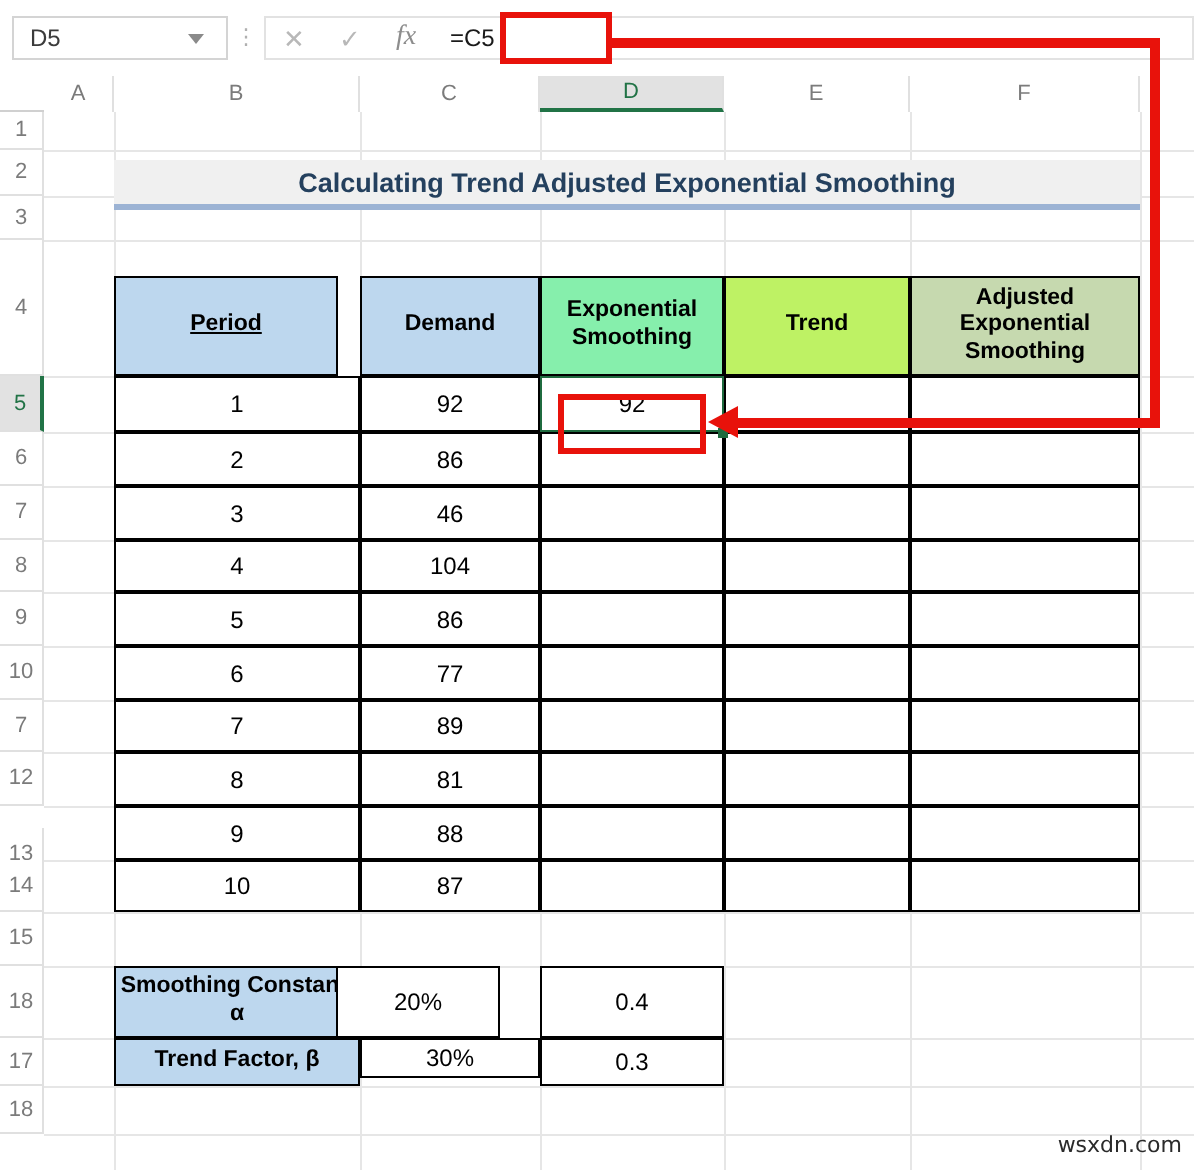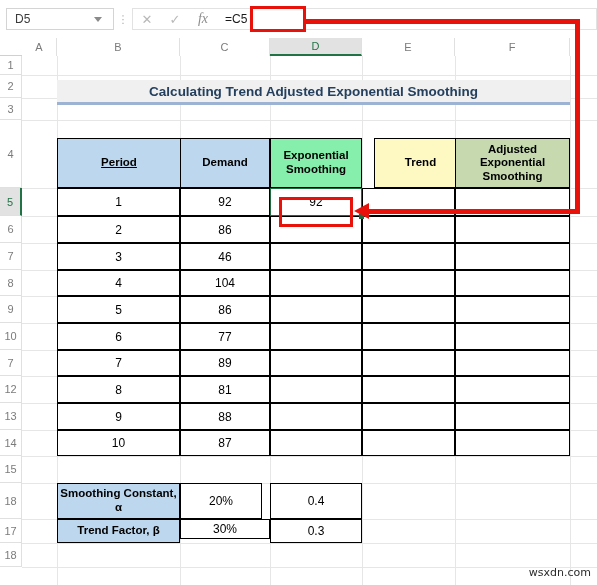--- a/index.html
+++ b/index.html
@@ -194,21 +194,21 @@
     <div class="rowhead" style="top:60px;height:22px;">3</div>
     <div class="rowhead" style="top:82px;height:68px;">4</div>
     <div class="rowhead active" style="top:150px;height:28px;">5</div>
     <div class="rowhead" style="top:178px;height:27px;">6</div>
     <div class="rowhead" style="top:205px;height:27px;">7</div>
     <div class="rowhead" style="top:232px;height:26px;">8</div>
     <div class="rowhead" style="top:258px;height:27px;">9</div>
     <div class="rowhead" style="top:285px;height:27px;">10</div>
     <div class="rowhead" style="top:312px;height:26px;">7</div>
     <div class="rowhead" style="top:338px;height:27px;">12</div>
-    <div class="rowhead" style="top:365px;height:27px;">13</div>
+    <div class="rowhead" style="top:376px;height:27px;">13</div>
     <div class="rowhead" style="top:392px;height:26px;">14</div>
     <div class="rowhead" style="top:418px;height:27px;">15</div>
     <div class="rowhead" style="top:445px;height:36px;">18</div>
     <div class="rowhead" style="top:481px;height:24px;">17</div>
     <div class="rowhead" style="top:505px;height:24px;">18</div>
 
     <div class="gridline-h" style="top:37px;"></div>
     <div class="gridline-h" style="top:60px;"></div>
     <div class="gridline-h" style="top:82px;"></div>
     <div class="gridline-h" style="top:150px;"></div>
@@ -222,24 +222,24 @@
     <div class="gridline-h" style="top:365px;"></div>
     <div class="gridline-h" style="top:392px;"></div>
     <div class="gridline-h" style="top:418px;"></div>
     <div class="gridline-h" style="top:445px;"></div>
     <div class="gridline-h" style="top:481px;"></div>
     <div class="gridline-h" style="top:505px;"></div>
     <div class="gridline-h" style="top:529px;"></div>
 
     <div class="title-band" style="left:57px;top:42px;width:513px;height:25px;">Calculating Trend Adjusted Exponential Smoothing</div>
 
-    <div class="tbl-hdr" style="left:57px;top:100px;width:124px;height:50px;background:#bdd7ee;text-decoration:underline;">Period</div>
+    <div class="tbl-hdr" style="left:57px;top:100px;width:112px;height:50px;background:#bdd7ee;text-decoration:underline;">Period</div>
     <div class="tbl-hdr" style="left:180px;top:100px;width:90px;height:50px;background:#bdd7ee;">Demand</div>
     <div class="tbl-hdr" style="left:270px;top:100px;width:92px;height:50px;background:#86efac;">Exponential Smoothing</div>
-    <div class="tbl-hdr" style="left:362px;top:100px;width:93px;height:50px;background:#fef9c3;margin-left:12px;">Trend</div>
+    <div class="tbl-hdr" style="left:362px;top:100px;width:93px;height:50px;background:#bef264;">Trend</div>
     <div class="tbl-hdr" style="left:455px;top:100px;width:115px;height:50px;background:#c6d9af;">Adjusted Exponential Smoothing</div>
 
     <div class="tbl-cell" style="left:57px;top:150px;width:123px;height:28px;">1</div>
     <div class="tbl-cell" style="left:180px;top:150px;width:90px;height:28px;">92</div>
     <div class="tbl-cell" style="left:270px;top:150px;width:92px;height:28px;">92</div>
     <div class="tbl-cell" style="left:362px;top:150px;width:93px;height:28px;"></div>
     <div class="tbl-cell" style="left:455px;top:150px;width:115px;height:28px;"></div>
 
     <div class="tbl-cell" style="left:57px;top:178px;width:123px;height:27px;">2</div>
     <div class="tbl-cell" style="left:180px;top:178px;width:90px;height:27px;">86</div>
@@ -289,21 +289,21 @@
     <div class="tbl-cell" style="left:362px;top:365px;width:93px;height:27px;"></div>
     <div class="tbl-cell" style="left:455px;top:365px;width:115px;height:27px;"></div>
 
     <div class="tbl-cell" style="left:57px;top:392px;width:123px;height:26px;">10</div>
     <div class="tbl-cell" style="left:180px;top:392px;width:90px;height:26px;">87</div>
     <div class="tbl-cell" style="left:270px;top:392px;width:92px;height:26px;"></div>
     <div class="tbl-cell" style="left:362px;top:392px;width:93px;height:26px;"></div>
     <div class="tbl-cell" style="left:455px;top:392px;width:115px;height:26px;"></div>
 
     <div class="param-label" style="left:57px;top:445px;width:123px;height:36px;background:#bdd7ee;">Smoothing Constant, α</div>
-    <div class="tbl-cell" style="left:180px;top:445px;width:82px;height:36px;">20%</div>
+    <div class="tbl-cell" style="left:168px;top:445px;width:82px;height:36px;">20%</div>
     <div class="tbl-cell" style="left:270px;top:445px;width:92px;height:36px;">0.4</div>
 
     <div class="param-label" style="left:57px;top:481px;width:123px;height:24px;background:#bdd7ee;">Trend Factor, β</div>
     <div class="tbl-cell" style="left:180px;top:481px;width:90px;height:20px;">30%</div>
     <div class="tbl-cell" style="left:270px;top:481px;width:92px;height:24px;">0.3</div>
 
     <div class="selbox" style="left:270px;top:150px;width:92px;height:28px;"></div>
     <div class="selhandle" style="left:359px;top:176px;"></div>
 
   </div>

